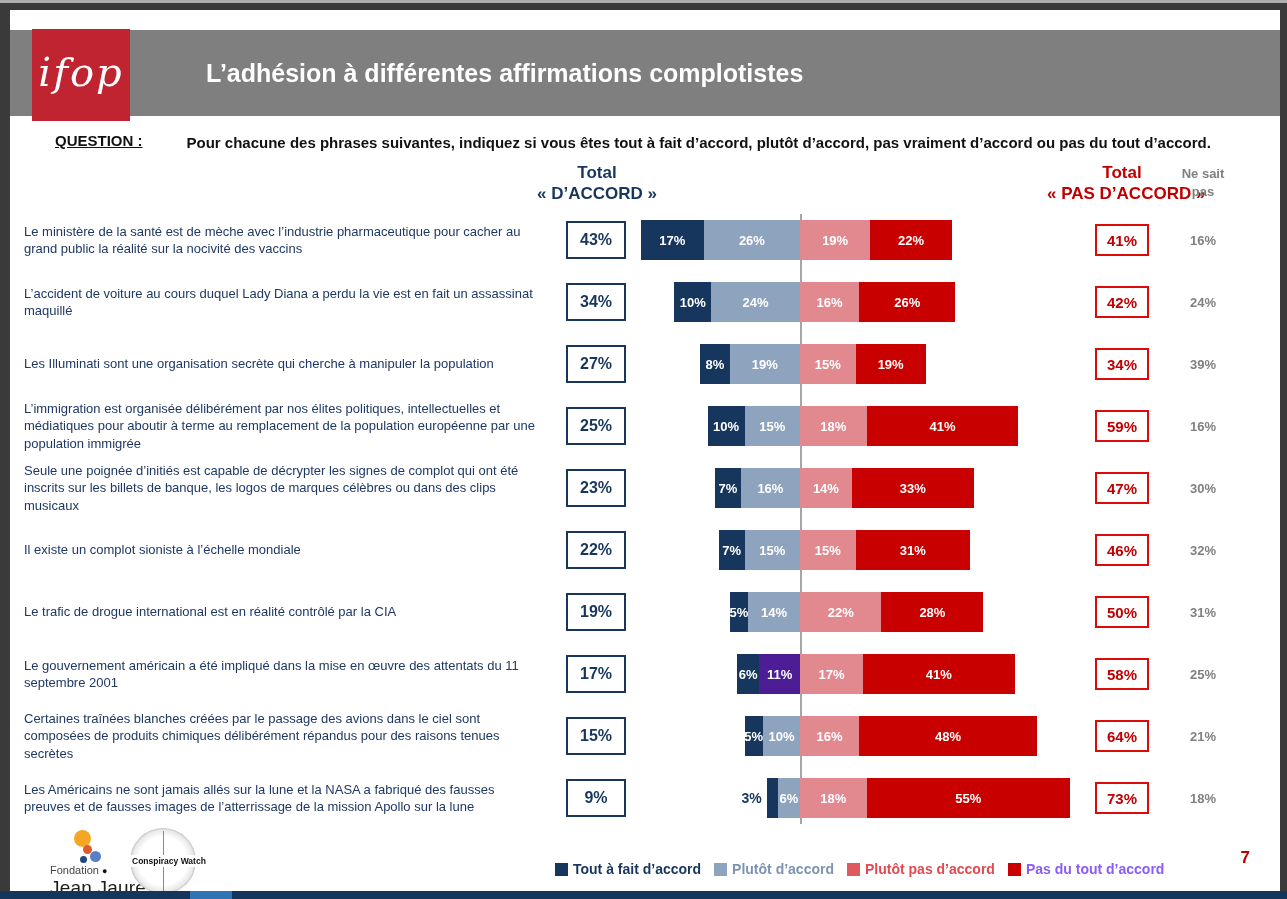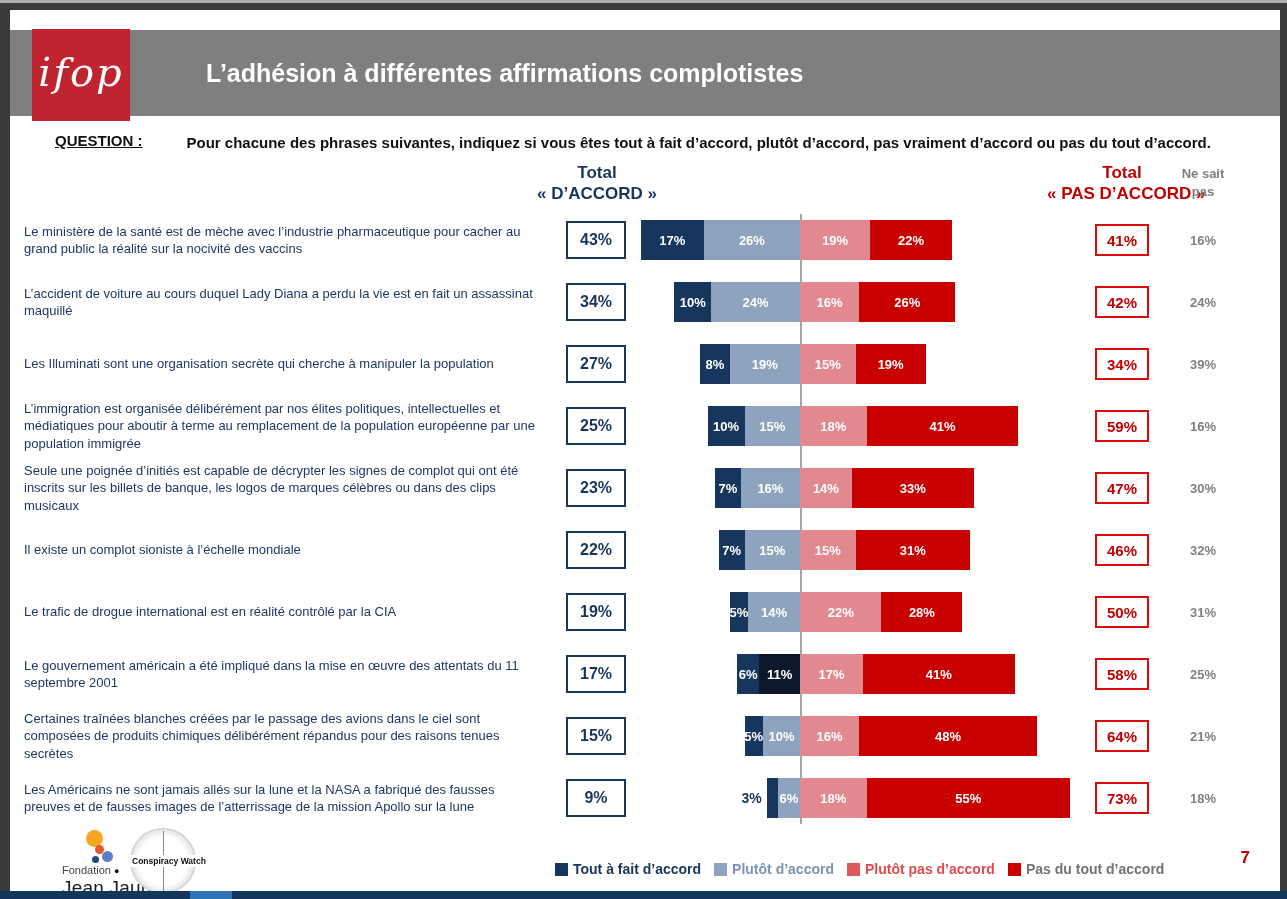--- a/index.html
+++ b/index.html
@@ -38,21 +38,21 @@
   .out-label{color:var(--navy);font-weight:bold;font-size:14px;margin-right:5px;white-space:nowrap}
   .dis-cell{width:100px;display:flex;justify-content:center}
   .nsp{width:62px;text-align:center;color:var(--gray);font-weight:bold;font-size:13px}
 
   
   .legend{position:absolute;top:851px;left:545px;display:flex;gap:13px;align-items:center}
   .leg-item{display:flex;align-items:center;gap:5px;font-weight:bold;font-size:14px;white-space:nowrap}
   .leg-sq{width:13px;height:13px;flex:none}
 
   
-  .fjj{position:absolute;left:52px;top:820px;width:130px}
+  .fjj{position:absolute;left:40px;top:820px;width:130px}
   .dots{position:relative;height:34px}
   .dot{position:absolute;border-radius:50%}
   .dot.orange{width:17px;height:17px;background:#f5a623;left:24px;top:0}
   .dot.redor{width:9px;height:9px;background:#e05a2b;left:33px;top:15px}
   .dot.blue{width:11px;height:11px;background:#5b7fc4;left:40px;top:21px}
   .dot.navy{width:7px;height:7px;background:#24477f;left:30px;top:26px}
   .fond{font-size:11px;color:#444;line-height:1.1}
   .fond b{color:#111;font-size:9px}
   .jj{font-size:19px;color:#1c1c1c;letter-spacing:.2px;line-height:1.15}
   .cw{position:absolute;left:120px;top:818px;width:66px;height:66px;border-radius:50%;background:radial-gradient(circle,#ffffff 52%,#e8e8e8 66%,#9a9a9a 76%,#f2f2f2 86%,#ffffff 100%);display:flex;align-items:center;justify-content:flex-start}
@@ -208,35 +208,35 @@
           <div class="stmt">Le trafic de drogue international est en réalité contrôlé par la CIA</div>
           <div class="agree-cell">
             <div class="pct-box">19%</div>
           </div>
           <div class="agree-zone">
             <div class="seg" style="width: 18.5px; background: rgb(23, 54, 93);">5%</div>
             <div class="seg" style="width: 51.8px; background: rgb(142, 163, 189);">14%</div>
           </div>
           <div class="dis-zone">
             <div class="seg" style="width: 81.4px; background: rgb(226, 137, 143);">22%</div>
-            <div class="seg" style="width: 81px; background: rgb(201, 0, 0);">28%</div>
+            <div class="seg" style="width: 102px; background: rgb(201, 0, 0);">28%</div>
           </div>
           <div class="dis-cell">
             <div class="pct-box dis">50%</div>
           </div>
           <div class="nsp">31%</div>
         </div>
         <div class="row">
           <div class="stmt">Le gouvernement américain a été impliqué dans la mise en œuvre des attentats du 11 septembre 2001</div>
           <div class="agree-cell">
             <div class="pct-box">17%</div>
           </div>
           <div class="agree-zone">
             <div class="seg" style="width: 22.2px; background: rgb(23, 54, 93);">6%</div>
-            <div class="seg" style="width: 40.7px; background: #0f172a;">11%</div>
+            <div class="seg" style="width: 40.7px; background: #4c1d95;">11%</div>
           </div>
           <div class="dis-zone">
             <div class="seg" style="width: 62.9px; background: rgb(226, 137, 143);">17%</div>
             <div class="seg" style="width: 151.7px; background: rgb(201, 0, 0);">41%</div>
           </div>
           <div class="dis-cell">
             <div class="pct-box dis">58%</div>
           </div>
           <div class="nsp">25%</div>
         </div>
@@ -288,21 +288,21 @@
       <div class="leg-item">
         <span class="leg-sq" style="background: rgb(142, 163, 189);"></span>
         <span style="color: rgb(125, 147, 178);">Plutôt d’accord</span>
       </div>
       <div class="leg-item">
         <span class="leg-sq" style="background: rgb(224, 89, 95);"></span>
         <span style="color: rgb(224, 74, 80);">Plutôt pas d’accord</span>
       </div>
       <div class="leg-item">
         <span class="leg-sq" style="background: rgb(204, 0, 0);"></span>
-        <span style="color: #737373;">Pas du tout d’accord</span>
+        <span style="color: #8b5cf6;">Pas du tout d’accord</span>
       </div>
     </div>
 
   <div class="fjj">
     <div class="dots">
       <span class="dot orange"></span>
       <span class="dot redor"></span>
       <span class="dot blue"></span>
       <span class="dot navy"></span>
     </div>

